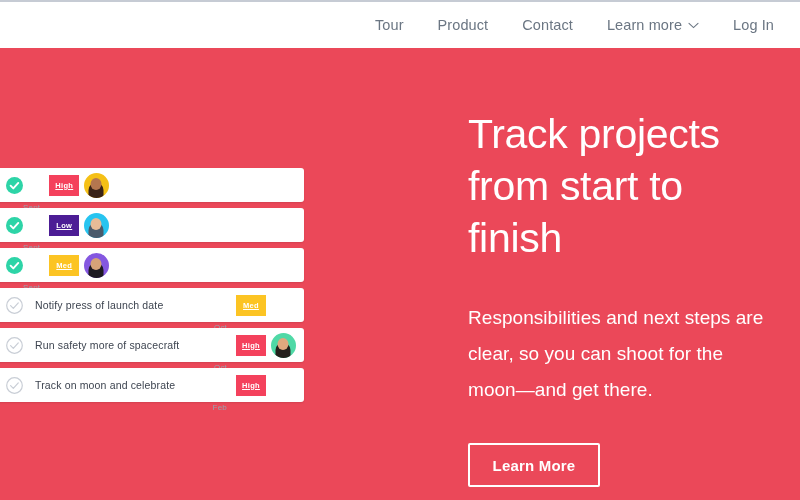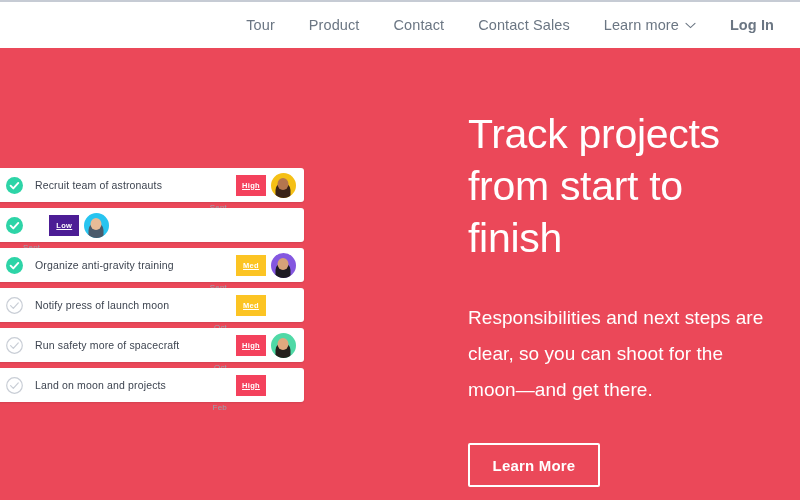--- a/index.html
+++ b/index.html
@@ -18,21 +18,21 @@
     border-top:2px solid #c6cbd4;
     display:flex; align-items:center; justify-content:flex-end;
   }
   #nav { display:flex; align-items:center; height:100%; padding-right:14px; }
   .nav-item {
     display:flex; align-items:center;
     font-size:14.5px; color:#6b7683; letter-spacing:.1px;
     padding:8px 17px; height:100%; cursor:pointer;
     white-space:nowrap;
   }
-  .nav-item:last-child { padding-right:12px;font-weight:bold; }
+  .nav-item:last-child { padding-right:12px; }
   .chev { margin-left:6px; display:inline-block; line-height:0; }
   .chev svg { display:block; }
 
   
   #hero {
     position:absolute; left:0; top:48px; width:800px; height:452px;
     background:#eb4859; overflow:hidden;
   }
 
   
@@ -119,23 +119,20 @@
         <div class="nav-item">
           <span>Tour</span>
         </div>
         <div class="nav-item">
           <span>Product</span>
         </div>
         <div class="nav-item">
           <span>Contact</span>
         </div>
         <div class="nav-item">
-          <span>Contact Sales</span>
-        </div>
-        <div class="nav-item">
           <span>Learn more</span>
           <span class="chev">
             <svg width="11" height="7" viewBox="0 0 11 7">
               <path d="M1 1.4 L5.5 5.6 L10 1.4" fill="none" stroke="#6b7683" stroke-width="1.1" stroke-linecap="round"></path>
             </svg>
           </span>
         </div>
         <div class="nav-item">
           <span>Log In</span>
         </div>
@@ -145,21 +142,20 @@
   <div id="hero">
 
     <div id="tasks">
         <div class="task">
           <span class="check">
             <svg width="17" height="17" viewBox="0 0 17 17">
               <circle cx="8.5" cy="8.5" r="8.5" fill="#2dd4a7"></circle>
               <path d="M4.6 8.7 L7.3 11.4 L12.3 5.9" fill="none" stroke="#ffffff" stroke-width="1.9" stroke-linecap="round" stroke-linejoin="round"></path>
             </svg>
           </span>
-          <span class="task-title">Recruit team of astronauts</span>
           <span class="task-date">Sept</span>
           <span class="badge" style="background: rgb(244, 65, 92);">High</span>
           <span class="avatar-slot">
             <span class="avatar" style="background: rgb(245, 192, 22);">
               <span class="face" style="background: rgb(58, 35, 24);"></span>
               <span class="skin" style="background: rgb(180, 118, 79);"></span>
             </span>
           </span>
         </div>
         <div class="task">
@@ -178,38 +174,37 @@
             </span>
           </span>
         </div>
         <div class="task">
           <span class="check">
             <svg width="17" height="17" viewBox="0 0 17 17">
               <circle cx="8.5" cy="8.5" r="8.5" fill="#2dd4a7"></circle>
               <path d="M4.6 8.7 L7.3 11.4 L12.3 5.9" fill="none" stroke="#ffffff" stroke-width="1.9" stroke-linecap="round" stroke-linejoin="round"></path>
             </svg>
           </span>
-          <span class="task-title">Organize anti-gravity training</span>
           <span class="task-date">Sept</span>
           <span class="badge" style="background: rgb(252, 196, 35);">Med</span>
           <span class="avatar-slot">
             <span class="avatar" style="background: rgb(132, 87, 224);">
               <span class="face" style="background: rgb(29, 26, 34);"></span>
               <span class="skin" style="background: rgb(214, 162, 120);"></span>
             </span>
           </span>
         </div>
         <div class="task">
           <span class="check">
             <svg width="17" height="17" viewBox="0 0 17 17">
               <circle cx="8.5" cy="8.5" r="7.8" fill="none" stroke="#c9ced6" stroke-width="1.2"></circle>
               <path d="M4.6 8.7 L7.3 11.4 L12.3 5.9" fill="none" stroke="#c9ced6" stroke-width="1.2" stroke-linecap="round" stroke-linejoin="round"></path>
             </svg>
           </span>
-          <span class="task-title">Notify press of launch moon</span>
+          <span class="task-title">Notify press of launch date</span>
           <span class="task-date">Oct</span>
           <span class="badge" style="background: rgb(252, 196, 35);">Med</span>
           <span class="avatar-slot">
             <span class="avatar-empty"></span>
           </span>
         </div>
         <div class="task">
           <span class="check">
             <svg width="17" height="17" viewBox="0 0 17 17">
               <circle cx="8.5" cy="8.5" r="7.8" fill="none" stroke="#c9ced6" stroke-width="1.2"></circle>
@@ -226,21 +221,21 @@
             </span>
           </span>
         </div>
         <div class="task">
           <span class="check">
             <svg width="17" height="17" viewBox="0 0 17 17">
               <circle cx="8.5" cy="8.5" r="7.8" fill="none" stroke="#c9ced6" stroke-width="1.2"></circle>
               <path d="M4.6 8.7 L7.3 11.4 L12.3 5.9" fill="none" stroke="#c9ced6" stroke-width="1.2" stroke-linecap="round" stroke-linejoin="round"></path>
             </svg>
           </span>
-          <span class="task-title">Land on moon and projects</span>
+          <span class="task-title">Track on moon and celebrate</span>
           <span class="task-date">Feb</span>
           <span class="badge" style="background: rgb(244, 65, 92);">High</span>
           <span class="avatar-slot">
             <span class="avatar-empty"></span>
           </span>
         </div>
       </div>
 
     <div id="copy">
       <h1 id="headline">Track projects

